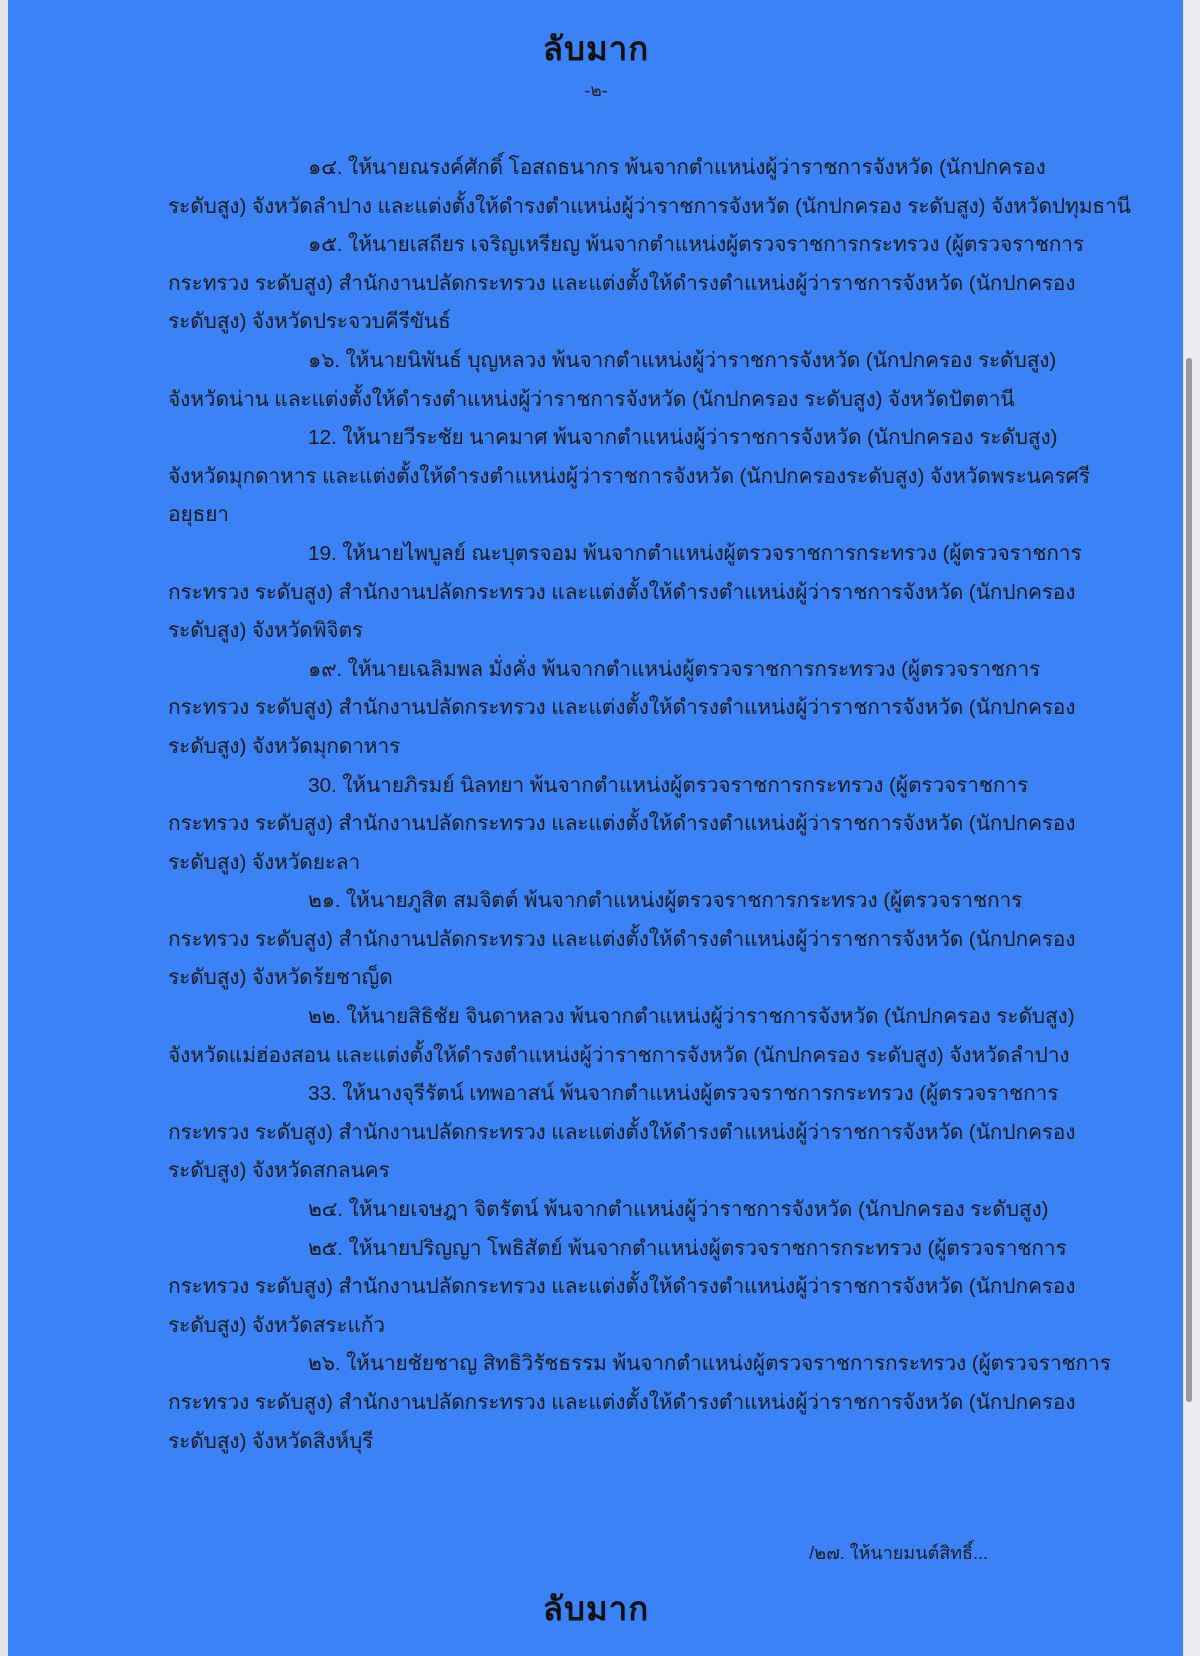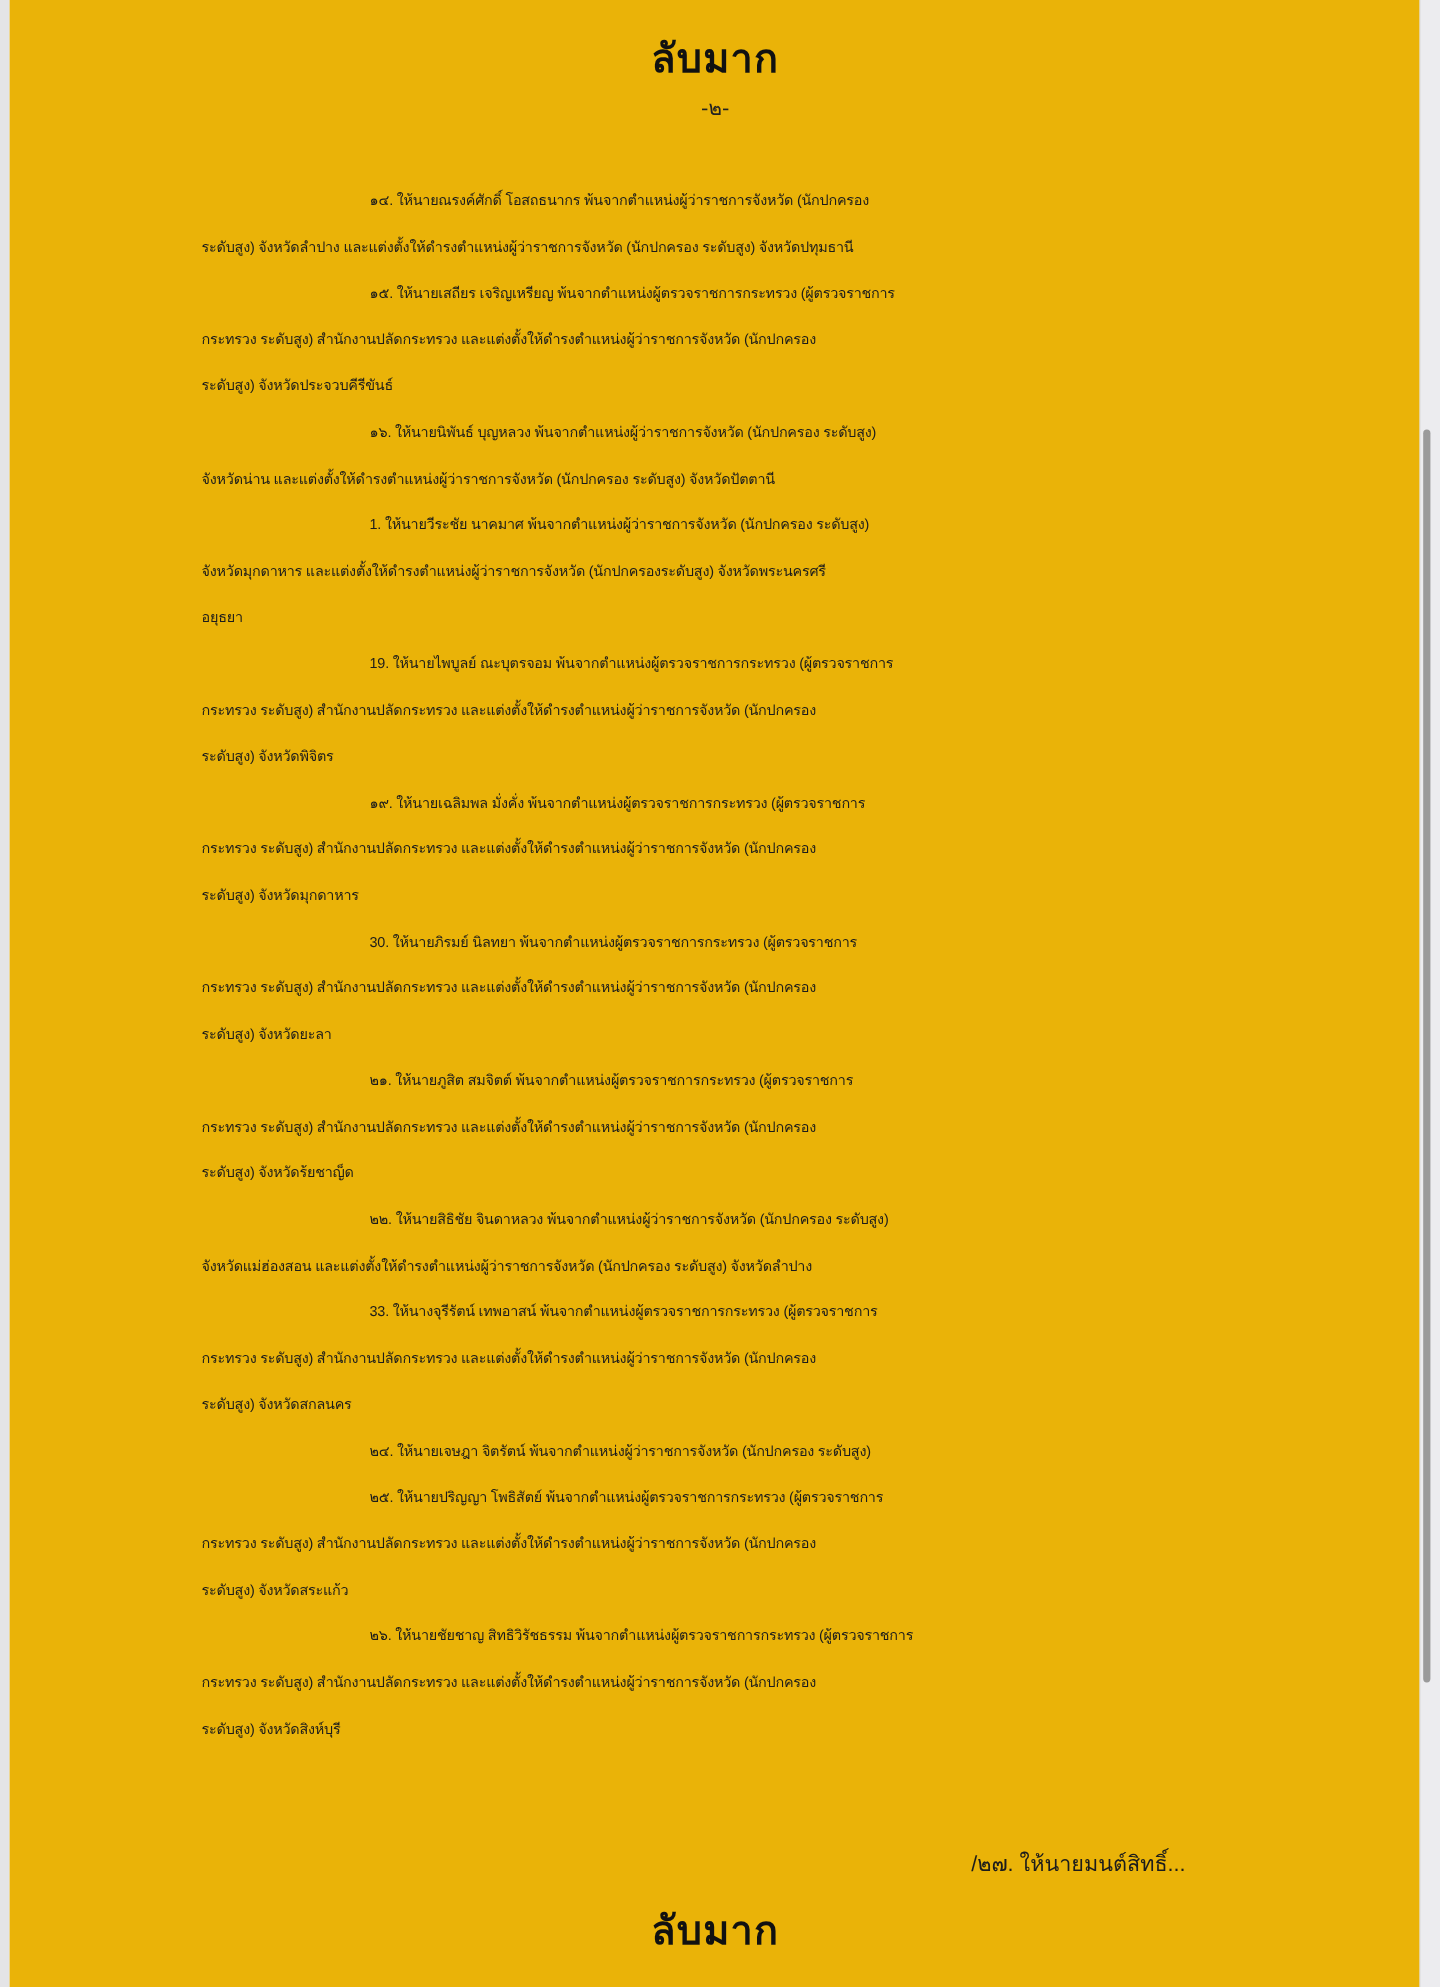--- a/index.html
+++ b/index.html
@@ -18,37 +18,37 @@
     position: absolute; right: 0; top: 0; width: 16px; height: 1656px;
     background: #ececef;
     border-left: 1px solid #e0e0e3;
   }
   .scroll-thumb {
     position: absolute; left: 2px; top: 358px; width: 6px; height: 1044px;
     background: #9a9a9a; border-radius: 3px;
   }
   .page {
     position: absolute; left: 8px; top: 0; width: 1176px; height: 1656px;
-    background: #eab308;
+    background: #3b82f6;
   }
   .classification {
     position: absolute; left: 0; width: 1176px; text-align: center;
     font-family: "DejaVu Sans", sans-serif;
     font-weight: bold; font-size: 33px; letter-spacing: 1px; color: #111;
   }
   .classification.top { top: 22px; }
   .classification.bottom { top: 1582px; }
   .page-number {
     position: absolute; top: 76px; left: 0; width: 1176px; text-align: center;
     font-size: 17px; color: #222;
   }
   .body {
     position: absolute; left: 160px; top: 148px; width: 918px;
     font-family: "Liberation Sans", sans-serif;
-    font-size: 12px; line-height: 38.6px; color: #1c1c1c;
+    font-size: 21px; line-height: 38.6px; color: #1c1c1c;
     letter-spacing: -0.2px;
   }
   .item { margin: 0; }
   .item .line { display: block; white-space: nowrap; }
   .item .line.first { padding-left: 140px; }
   .continuation {
     position: absolute; top: 1538px; right: 196px;
     font-family: "Liberation Sans", sans-serif;
     font-size: 18px; color: #1c1c1c;
   }
@@ -70,21 +70,21 @@
       <div class="item">
         <span class="line first">๑๕. ให้นายเสถียร เจริญเหรียญ พ้นจากตำแหน่งผู้ตรวจราชการกระทรวง (ผู้ตรวจราชการ</span>
         <span class="line">กระทรวง ระดับสูง) สำนักงานปลัดกระทรวง และแต่งตั้งให้ดำรงตำแหน่งผู้ว่าราชการจังหวัด (นักปกครอง</span>
         <span class="line">ระดับสูง) จังหวัดประจวบคีรีขันธ์</span>
       </div>
       <div class="item">
         <span class="line first">๑๖. ให้นายนิพันธ์ บุญหลวง พ้นจากตำแหน่งผู้ว่าราชการจังหวัด (นักปกครอง ระดับสูง)</span>
         <span class="line">จังหวัดน่าน  และแต่งตั้งให้ดำรงตำแหน่งผู้ว่าราชการจังหวัด (นักปกครอง ระดับสูง) จังหวัดปัตตานี</span>
       </div>
       <div class="item">
-        <span class="line first">1. ให้นายวีระชัย นาคมาศ พ้นจากตำแหน่งผู้ว่าราชการจังหวัด (นักปกครอง ระดับสูง)</span>
+        <span class="line first">12. ให้นายวีระชัย นาคมาศ พ้นจากตำแหน่งผู้ว่าราชการจังหวัด (นักปกครอง ระดับสูง)</span>
         <span class="line">จังหวัดมุกดาหาร และแต่งตั้งให้ดำรงตำแหน่งผู้ว่าราชการจังหวัด (นักปกครองระดับสูง) จังหวัดพระนครศรี</span>
         <span class="line">อยุธยา</span>
       </div>
       <div class="item">
         <span class="line first">19. ให้นายไพบูลย์ ณะบุตรจอม พ้นจากตำแหน่งผู้ตรวจราชการกระทรวง (ผู้ตรวจราชการ</span>
         <span class="line">กระทรวง ระดับสูง) สำนักงานปลัดกระทรวง และแต่งตั้งให้ดำรงตำแหน่งผู้ว่าราชการจังหวัด (นักปกครอง</span>
         <span class="line">ระดับสูง) จังหวัดพิจิตร</span>
       </div>
       <div class="item">
         <span class="line first">๑๙. ให้นายเฉลิมพล มั่งคั่ง  พ้นจากตำแหน่งผู้ตรวจราชการกระทรวง (ผู้ตรวจราชการ</span>

